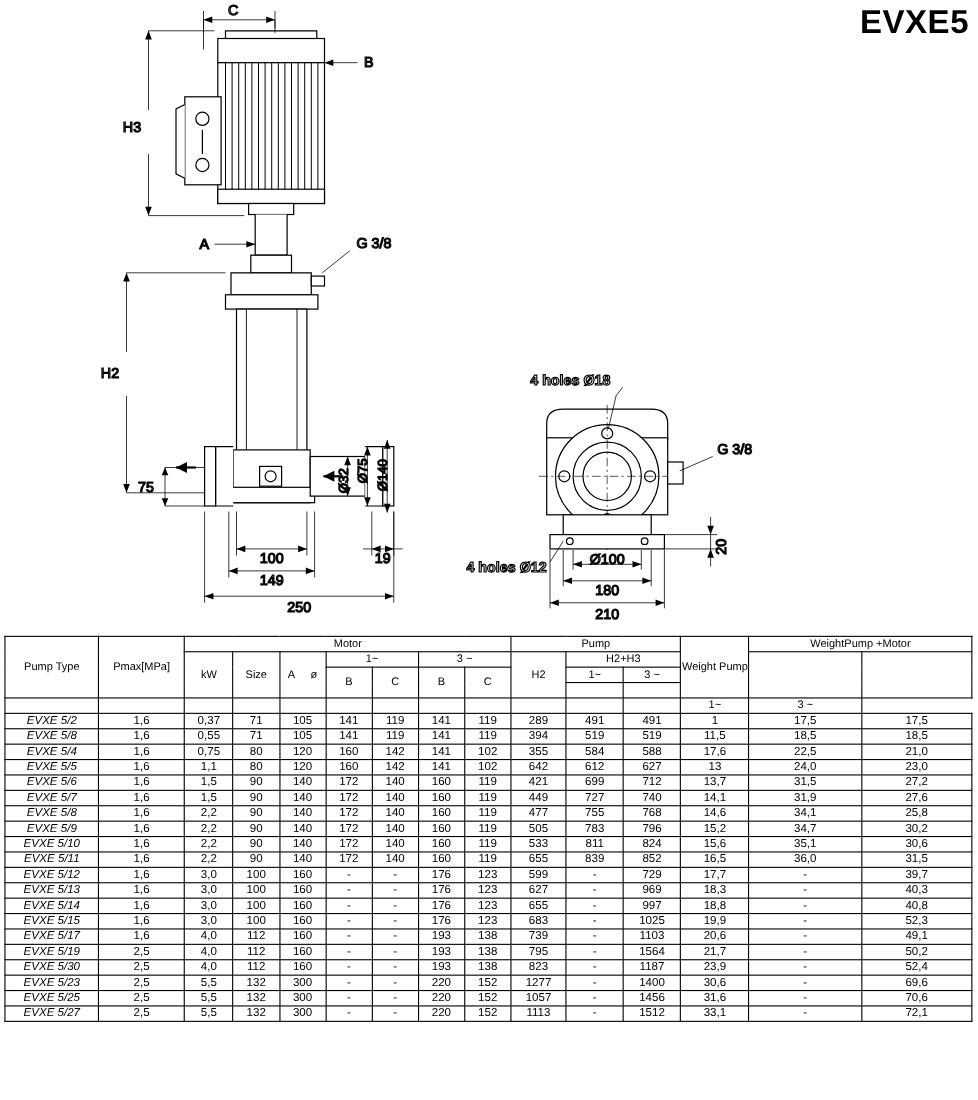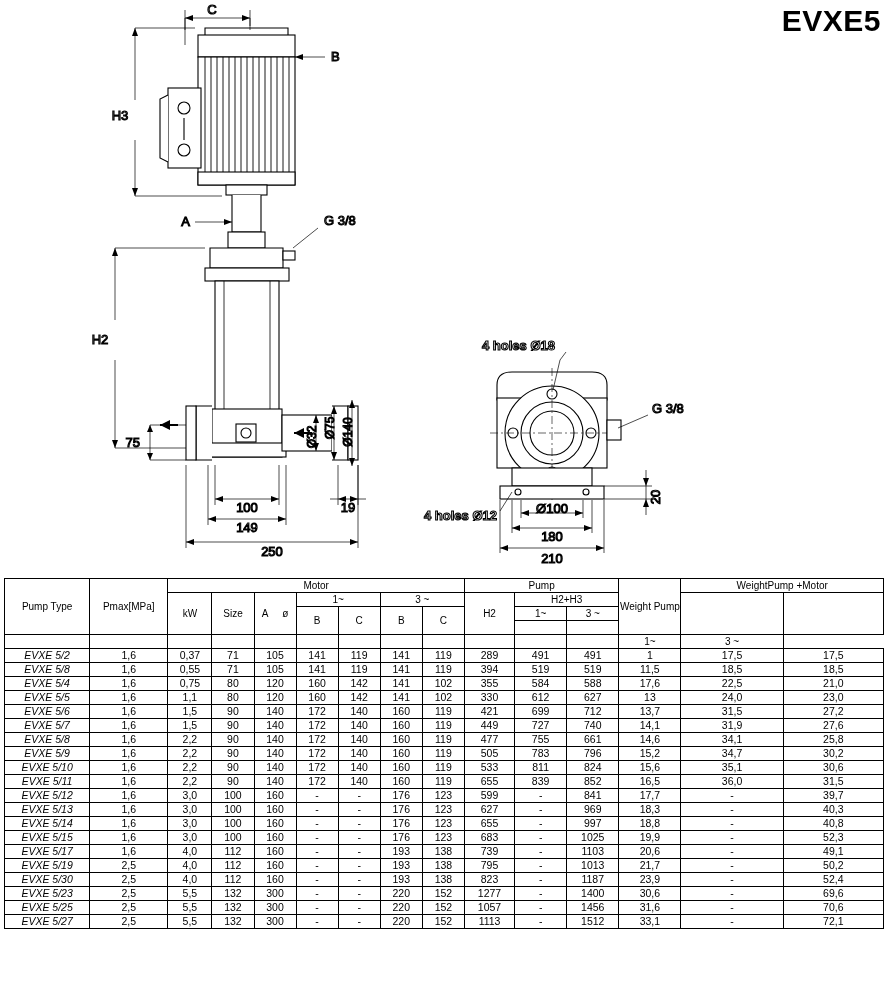--- a/index.html
+++ b/index.html
@@ -378,21 +378,21 @@
           <tr>
             <td class="pt">EVXE 5/5</td>
             <td>1,6</td>
             <td>1,1</td>
             <td>80</td>
             <td>120</td>
             <td>160</td>
             <td>142</td>
             <td>141</td>
             <td>102</td>
-            <td>330</td>
+            <td>642</td>
             <td>612</td>
             <td>627</td>
             <td>13</td>
             <td>24,0</td>
             <td>23,0</td>
           </tr>
           <tr>
             <td class="pt">EVXE 5/6</td>
             <td>1,6</td>
             <td>1,5</td>
@@ -431,21 +431,21 @@
             <td>1,6</td>
             <td>2,2</td>
             <td>90</td>
             <td>140</td>
             <td>172</td>
             <td>140</td>
             <td>160</td>
             <td>119</td>
             <td>477</td>
             <td>755</td>
-            <td>661</td>
+            <td>768</td>
             <td>14,6</td>
             <td>34,1</td>
             <td>25,8</td>
           </tr>
           <tr>
             <td class="pt">EVXE 5/9</td>
             <td>1,6</td>
             <td>2,2</td>
             <td>90</td>
             <td>140</td>
@@ -499,21 +499,21 @@
             <td>1,6</td>
             <td>3,0</td>
             <td>100</td>
             <td>160</td>
             <td>-</td>
             <td>-</td>
             <td>176</td>
             <td>123</td>
             <td>599</td>
             <td>-</td>
-            <td>841</td>
+            <td>729</td>
             <td>17,7</td>
             <td>-</td>
             <td>39,7</td>
           </tr>
           <tr>
             <td class="pt">EVXE 5/13</td>
             <td>1,6</td>
             <td>3,0</td>
             <td>100</td>
             <td>160</td>
@@ -584,21 +584,21 @@
             <td>2,5</td>
             <td>4,0</td>
             <td>112</td>
             <td>160</td>
             <td>-</td>
             <td>-</td>
             <td>193</td>
             <td>138</td>
             <td>795</td>
             <td>-</td>
-            <td>1013</td>
+            <td>1564</td>
             <td>21,7</td>
             <td>-</td>
             <td>50,2</td>
           </tr>
           <tr>
             <td class="pt">EVXE 5/30</td>
             <td>2,5</td>
             <td>4,0</td>
             <td>112</td>
             <td>160</td>

